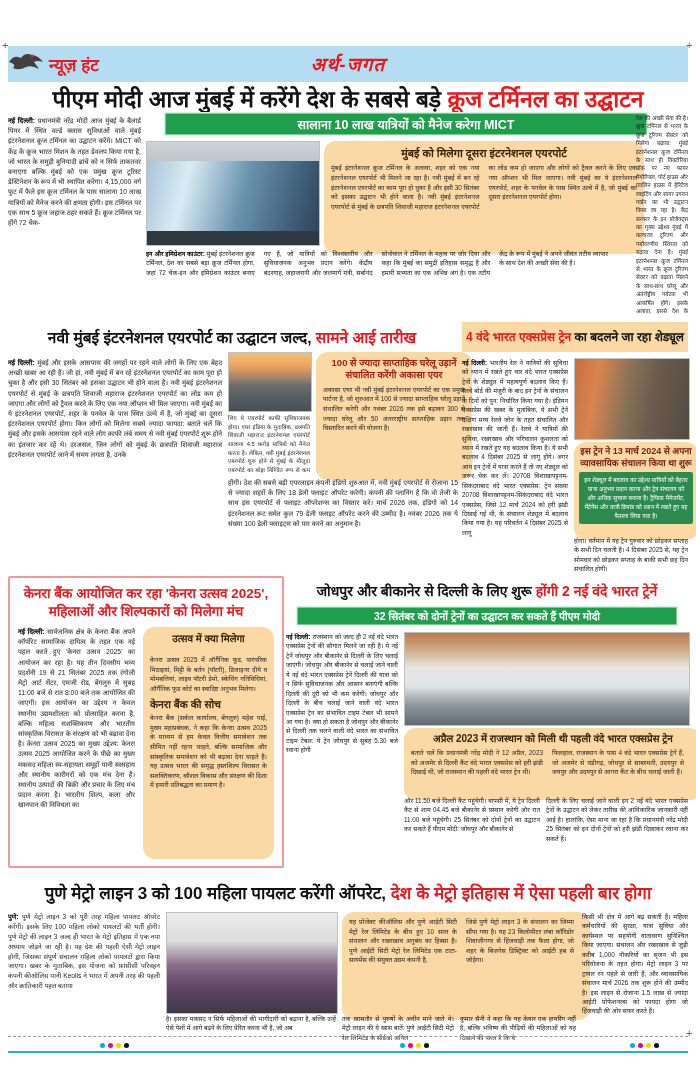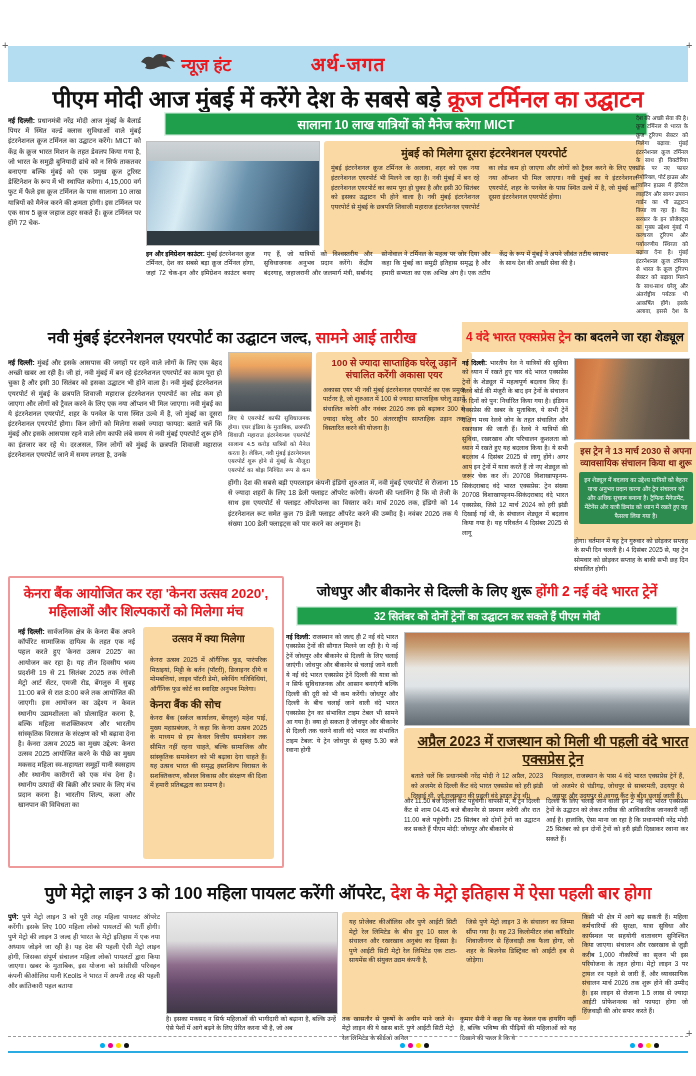--- a/index.html
+++ b/index.html
@@ -2,42 +2,42 @@
 <html lang="hi" style="--red: #e8191f; --green: #1f9e4c; --green-dark: #2e8b50; --peach: #fbd9a4; --header-blue: #b5ddf2; --navy: #1b3f8f;"><head>
 <meta charset="utf-8">
 <style>
   html,body{margin:0;padding:0;background:#fff;}
   .page{position:relative;width:696px;height:1076px;background:#fff;overflow:hidden;
         font-family:"Liberation Sans","DejaVu Sans",sans-serif;color:#222;}
   .abs{position:absolute;}
   
   .mast{position:absolute;left:8px;top:46px;width:680px;height:36px;
         background:var(--header-blue,#b5ddf2);display:flex;align-items:center;}
-  .mast-left{display:flex;align-items:center;gap:5px;padding-left:8px;width:215px;justify-content:flex-end;}
+  .mast-left{display:flex;align-items:center;gap:5px;width:215px;}
   .mast-name{font-weight:bold;font-size:17px;color:var(--red,#e8191f);}
   .mast-center{position:absolute;left:0;right:0;text-align:center;font-weight:bold;
-               font-size:19px;color:var(--red,#e8191f);letter-spacing:1px;}
+               font-size:19px;color:var(--red,#e8191f);letter-spacing:1px;font-style:italic;}
   .mast-right{margin-left:auto;display:flex;align-items:center;gap:8px;padding-right:4px;z-index:2;}
   .mast-date{font-weight:bold;font-size:9px;color:var(--navy,#1b3f8f);}
   .pageno{width:22px;height:28px;background:#fff;border:3px solid var(--navy,#1b3f8f);
           color:var(--navy,#1b3f8f);font-weight:bold;font-size:17px;display:flex;
           align-items:center;justify-content:center;}
   
   .h1{position:absolute;left:8px;top:84px;width:680px;height:30px;text-align:center;
       font-weight:bold;font-size:23px;white-space:nowrap;overflow:hidden;color:#111;line-height:30px;}
   .red{color:var(--red,#e8191f);}
   .h2{font-weight:bold;color:#111;white-space:nowrap;overflow:hidden;text-align:center;}
   
   .col{font-size:6.6px;line-height:1.5;text-align:justify;color:#1c1c1c;overflow:hidden;}
   .lead{font-weight:bold;color:#000;}
   
   .gban{background:var(--green,#1f9e4c);color:#fff;font-weight:bold;display:flex;
         align-items:center;justify-content:center;white-space:nowrap;overflow:hidden;
         box-shadow:inset 0 0 0 1.5px rgba(255,255,255,.85);}
-  .obox{background:var(--peach,#fbd9a4);border-radius:3px;padding:5px 7px;overflow:hidden;}
+  .obox{background:var(--peach,#fbd9a4);border-radius:12px;padding:5px 7px;overflow:hidden;}
   .obox .otitle{font-weight:bold;text-align:center;color:#3a2408;line-height:1.3;}
   .obox .obody{font-size:6.4px;line-height:1.5;text-align:justify;color:#2a2a2a;}
   .cols2{column-count:2;column-gap:9px;}
   .cap4{column-count:4;column-gap:9px;font-size:6.3px;line-height:1.5;text-align:justify;overflow:hidden;}
   .gcard{background:var(--green-dark,#2e8b50);color:#fff;border-radius:2px;padding:4px 5px;
          font-size:5.9px;line-height:1.5;text-align:center;}
   
   .ph{border:1px solid #c0c0c0;overflow:hidden;}
   .ph-cruise{background:linear-gradient(0deg,#2e3940 0,#2e3940 14%,rgba(0,0,0,0) 14%),
              linear-gradient(180deg,#cdd3d6 0,#bfc6ca 18%,rgba(0,0,0,0) 18%),
@@ -123,27 +123,27 @@
     <div class="obody" style="height:86px;overflow:hidden;">अकासा एयर भी नवी मुंबई इंटरनेशनल एयरपोर्ट का एक प्रमुख पार्टनर है, जो शुरुआत में 100 से ज्यादा साप्ताहिक घरेलू उड़ानें संचालित करेगी और नवंबर 2026 तक इसे बढ़ाकर 300 से ज्यादा घरेलू और 50 अंतरराष्ट्रीय साप्ताहिक उड़ान तक विस्तारित करने की योजना है।</div>
   </div>
   <p class="col abs" style="left:228px;top:478px;width:230px;height:94px;font-size:6.8px;margin:0;">होंगी। देश की सबसे बड़ी एयरलाइन कंपनी इंडिगो शुरुआत में, नवी मुंबई एयरपोर्ट से रोजाना 15 से ज्यादा शहरों के लिए 18 डेली फ्लाइट ऑपरेट करेगी। कंपनी की प्लानिंग है कि वो तेजी के साथ इस एयरपोर्ट से फ्लाइट ऑपरेशन्स का विस्तार करे। मार्च 2026 तक, इंडिगो को 14 इंटरनेशनल रूट समेत कुल 79 डेली फ्लाइट ऑपरेट करने की उम्मीद है। नवंबर 2026 तक ये संख्या 100 डेली फ्लाइट्स को पार करने का अनुमान है।</p>
 
   <p class="col abs" style="left:462px;top:358px;width:106px;height:214px;font-size:6.3px;margin:0;">
     <span class="lead">नई दिल्ली:</span>
     <span>भारतीय रेल ने यात्रियों की सुविधा को ध्यान में रखते हुए चार वंदे भारत एक्सप्रेस ट्रेनों के शेड्यूल में महत्वपूर्ण बदलाव किए हैं। रेलवे बोर्ड की मंजूरी के बाद इन ट्रेनों के संचालन के दिनों को पुन: निर्धारित किया गया है। इंडियन एक्सप्रेस की खबर के मुताबिक, ये सभी ट्रेनें दक्षिण मध्य रेलवे जोन के तहत संचालित और रखरखाव की जाती हैं। रेलवे ने यात्रियों की सुविधा, रखरखाव और परिचालन कुशलता को ध्यान में रखते हुए यह बदलाव किया है। ये सभी बदलाव 4 दिसंबर 2025 से लागू होंगे। अगर आप इन ट्रेनों में यात्रा करते हैं तो नए शेड्यूल को जरूर चेक कर लें। 20708 विशाखापट्टनम-सिकंदराबाद वंदे भारत एक्सप्रेस: ट्रेन संख्या 20708 विशाखापट्टनम-सिकंदराबाद वंदे भारत एक्सप्रेस, जिसे 12 मार्च 2024 को हरी झंडी दिखाई गई थी, के संचालन शेड्यूल में बदलाव किया गया है। यह परिवर्तन 4 दिसंबर 2025 से लागू</span>
   </p>
   <div class="ph ph-platform abs" style="left:574px;top:358px;width:114px;height:80px;"></div>
   <div class="obox abs" style="left:574px;top:442px;width:114px;height:90px;padding:4px 5px;">
-    <div class="otitle" style="font-size:9px;color:#7a1d12;margin-bottom:3px;">इस ट्रेन ने 13 मार्च 2030 से अपना व्यावसायिक संचालन किया था शुरू</div>
+    <div class="otitle" style="font-size:9px;color:#7a1d12;margin-bottom:3px;">इस ट्रेन ने 13 मार्च 2024 से अपना व्यावसायिक संचालन किया था शुरू</div>
     <div class="gcard" style="height:44px;overflow:hidden;">इन शेड्यूल में बदलाव का उद्देश्य यात्रियों को बेहतर यात्रा अनुभव प्रदान करना और ट्रेन संचालन को और अधिक सुचारू बनाना है। ट्रैफिक मैनेजमेंट, मेंटेनेंस और यात्री डिमांड को ध्यान में रखते हुए यह फैसला लिया गया है।</div>
   </div>
   <p class="col abs" style="left:574px;top:536px;width:114px;height:38px;font-size:6.3px;margin:0;">होगा। वर्तमान में यह ट्रेन गुरुवार को छोड़कर सप्ताह के सभी दिन चलती है। 4 दिसंबर 2025 से, यह ट्रेन सोमवार को छोड़कर सप्ताह के बाकी सभी छह दिन संचालित होगी।</p>
 
   <div class="canara">
-    <div class="canara-head">केनरा बैंक आयोजित कर रहा 'केनरा उत्सव 2020', महिलाओं और शिल्पकारों को मिलेगा मंच</div>
+    <div class="canara-head">केनरा बैंक आयोजित कर रहा 'केनरा उत्सव 2025', महिलाओं और शिल्पकारों को मिलेगा मंच</div>
     <div class="canara-body">
       <p class="col" style="width:124px;height:230px;font-size:6.8px;margin:0;">
         <span class="lead">नई दिल्ली:</span>
         <span>सार्वजनिक क्षेत्र के केनरा बैंक अपने कॉर्पोरेट सामाजिक दायित्व के तहत एक नई पहल करते हुए 'केनरा उत्सव 2025' का आयोजन कर रहा है। यह तीन दिवसीय भव्य प्रदर्शनी 19 से 21 सितंबर 2025 तक रंगोली मेट्रो आर्ट सेंटर, एमजी रोड, बेंगलुरु में सुबह 11:00 बजे से रात 8:00 बजे तक आयोजित की जाएगी। इस आयोजन का उद्देश्य न केवल स्थानीय उद्यमशीलता को प्रोत्साहित करना है, बल्कि महिला सशक्तिकरण और भारतीय सांस्कृतिक विरासत के संरक्षण को भी बढ़ावा देना है। केनरा उत्सव 2025 का मुख्य उद्देश्य: केनरा उत्सव 2025 आयोजित करने के पीछे का मुख्य मकसद महिला स्व-सहायता समूहों यानी स्वसहाय और स्थानीय कारीगरों को एक मंच देना है। स्थानीय उत्पादों की बिक्री और प्रचार के लिए मंच प्रदान करना है। भारतीय शिल्प, कला और खानपान की विविधता का</span>
       </p>
       <div class="obox" style="width:124px;height:222px;">
         <div class="otitle" style="font-size:10px;margin-bottom:10px;">उत्सव में क्या मिलेगा</div>
         <div class="obody" style="margin-bottom:4px;">केनरा उत्सव 2025 में ऑर्गैनिक फूड, पारंपरिक मिठाइयां, मिट्टी के बर्तन (पॉटरी), डिजाइनर दीये व मोमबत्तियां, लाइव पॉटरी डेमो, स्केचिंग गतिविधियां, ऑर्गैनिक फूड कोर्ट का स्वादिष्ट अनुभव मिलेगा।</div>
         <div class="otitle" style="font-size:10.5px;text-align:left;margin-bottom:2px;">केनरा बैंक की सोच</div>
         <div class="obody" style="height:120px;overflow:hidden;">केनरा बैंक (सर्कल कार्यालय, बेंगलुरु) महेश पाई, मुख्य महाप्रबंधक, ने कहा कि केनरा उत्सव 2025 के माध्यम से हम केवल वित्तीय समावेशन तक सीमित नहीं रहना चाहते, बल्कि सामाजिक और सांस्कृतिक समावेशन को भी बढ़ावा देना चाहते हैं। यह उत्सव भारत की समृद्ध हस्तशिल्प विरासत के सशक्तिकरण, कौशल विकास और संरक्षण की दिशा में हमारी प्रतिबद्धता का प्रमाण है।</div>
@@ -155,21 +155,21 @@
     <span>जोधपुर और बीकानेर से दिल्ली के लिए शुरू</span>
     <span class="red">होंगी 2 नई वंदे भारत ट्रेनें</span>
   </div>
   <div class="gban abs" style="left:296px;top:606px;width:382px;height:20px;font-size:10.5px;">32 सितंबर को दोनों ट्रेनों का उद्घाटन कर सकते हैं पीएम मोदी</div>
   <p class="col abs" style="left:286px;top:632px;width:112px;height:244px;font-size:6.3px;margin:0;">
     <span class="lead">नई दिल्ली:</span>
     <span>राजस्थान को जल्द ही 2 नई वंदे भारत एक्सप्रेस ट्रेनों की सौगात मिलने जा रही है। ये नई ट्रेनें जोधपुर और बीकानेर से दिल्ली के लिए चलाई जाएंगी। जोधपुर और बीकानेर से चलाई जाने वाली ये नई वंदे भारत एक्सप्रेस ट्रेनें दिल्ली की यात्रा को न सिर्फ सुविधाजनक और आसान बनाएंगी बल्कि दिल्ली की दूरी को भी कम करेंगी। जोधपुर और दिल्ली के बीच चलाई जाने वाली वंदे भारत एक्सप्रेस ट्रेन का संभावित टाइम टेबल भी सामने आ गया है। क्या हो सकता है जोधपुर और बीकानेर से दिल्ली तक चलने वाली वंदे भारत का संभावित टाइम टेबल: ये ट्रेन जोधपुर से सुबह 5.30 बजे रवाना होगी</span>
   </p>
   <div class="ph ph-vande abs" style="left:404px;top:632px;width:284px;height:92px;"></div>
   <div class="obox abs" style="left:404px;top:728px;width:284px;height:64px;padding:4px 7px;">
-    <div class="otitle" style="font-size:14px;margin-bottom:3px;text-decoration:underline;">अप्रैल 2023 में राजस्थान को मिली थी पहली वंदे भारत एक्सप्रेस ट्रेन</div>
+    <div class="otitle" style="font-size:10px;margin-bottom:3px;">अप्रैल 2023 में राजस्थान को मिली थी पहली वंदे भारत एक्सप्रेस ट्रेन</div>
     <div style="display:flex;gap:9px;">
       <div class="obody" style="width:132px;height:40px;overflow:hidden;">बताते चलें कि प्रधानमंत्री नरेंद्र मोदी ने 12 अप्रैल, 2023 को अजमेर से दिल्ली कैंट वंदे भारत एक्सप्रेस को हरी झंडी दिखाई थी, जो राजस्थान की पहली वंदे भारत ट्रेन थी।</div>
       <div class="obody" style="width:132px;height:40px;overflow:hidden;">फिलहाल, राजस्थान के पास 4 वंदे भारत एक्सप्रेस ट्रेनें हैं, जो अजमेर से चंडीगढ़, जोधपुर से साबरमती, उदयपुर से जयपुर और उदयपुर से आगरा कैंट के बीच चलाई जाती हैं।</div>
     </div>
   </div>
   <p class="col abs" style="left:404px;top:796px;width:136px;height:80px;font-size:6.3px;margin:0;">और 11.50 बजे दिल्ली कैंट पहुंचेगी। वापसी में, ये ट्रेन दिल्ली कैंट से शाम 04.45 बजे बीकानेर से प्रस्थान करेगी और रात 11.00 बजे पहुंचेगी। 25 सितंबर को दोनों ट्रेनों का उद्घाटन कर सकते हैं पीएम मोदी: जोधपुर और बीकानेर से</p>
   <p class="col abs" style="left:546px;top:796px;width:142px;height:80px;font-size:6.3px;margin:0;">दिल्ली के लिए चलाई जाने वाली इन 2 नई वंदे भारत एक्सप्रेस ट्रेनों के उद्घाटन को लेकर तारीख की आधिकारिक जानकारी नहीं आई है। हालांकि, ऐसा माना जा रहा है कि प्रधानमंत्री नरेंद्र मोदी 25 सितंबर को इन दोनों ट्रेनों को हरी झंडी दिखाकर रवाना कर सकते हैं।</p>
 
   <div class="h2 abs" style="left:8px;top:880px;width:680px;height:28px;font-size:17px;line-height:28px;">
     <span>पुणे मेट्रो लाइन 3 को 100 महिला पायलट करेंगी ऑपरेट,</span>

